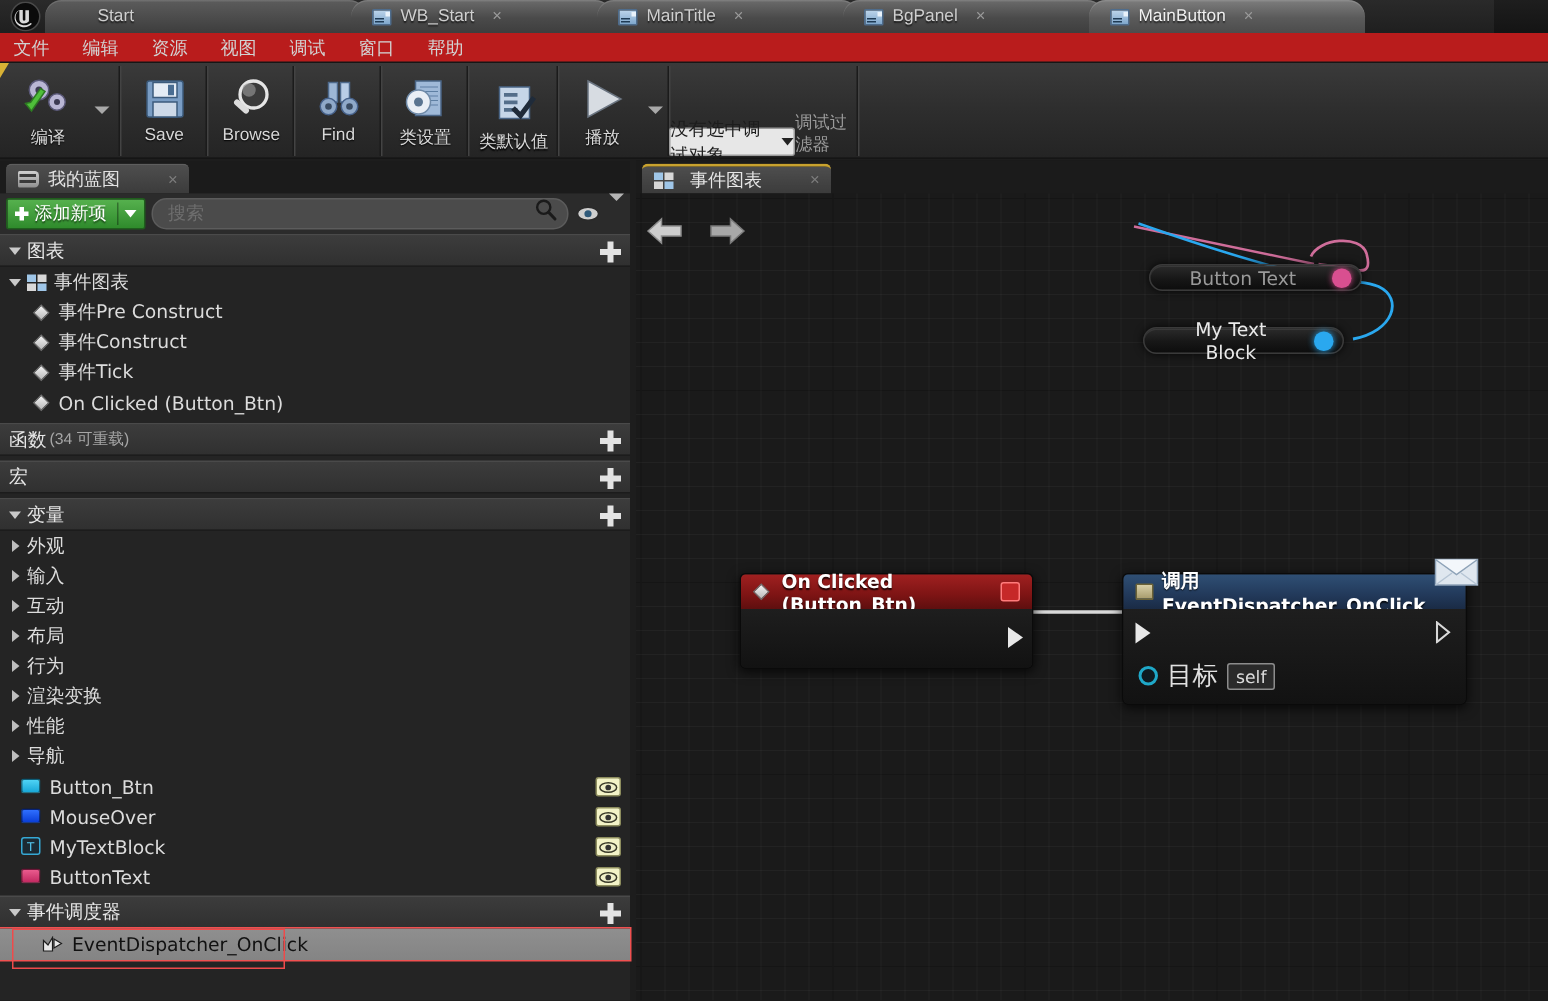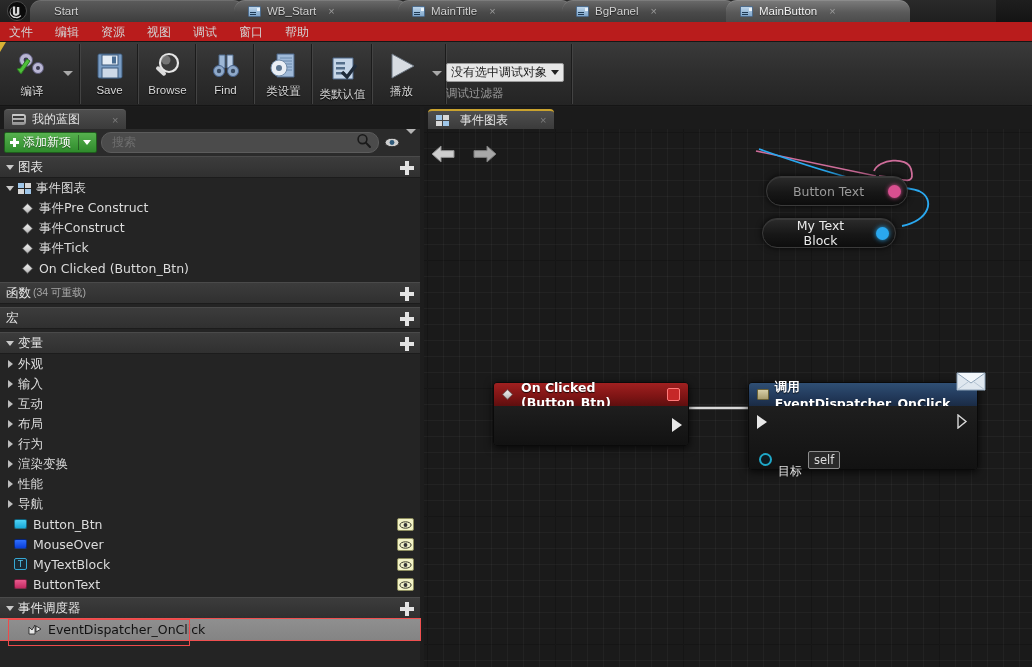--- a/index.html
+++ b/index.html
@@ -28,21 +28,21 @@
   .wtab {
     position: relative; height: 22px; display: flex; align-items: center;
     padding: 0 10px 0 14px;
     background: linear-gradient(180deg,#6b6b6b 0%,#4a4a4a 55%,#3e3e3e 100%);
     border-top-left-radius: 11px; border-top-right-radius: 11px;
     margin-right: -10px;
     box-shadow: inset 0 1px 0 rgba(255,255,255,0.12);
     color: #cfcfcf; font-size: 11.5px;
     min-width: 90px;
   }
-  .wtab.start { background: linear-gradient(180deg,#5c5c5c 0%,#3d3d3d 100%); padding-left:24px;}
+  .wtab.start { background: linear-gradient(180deg,#5c5c5c 0%,#3d3d3d 100%); padding-left:35px;}
   .wtab.active {
     background: linear-gradient(180deg,#7d7d7d 0%,#5a5a5a 55%,#4c4c4c 100%);
     color: #f0f0f0; z-index: 5;
   }
   .wtab .tab-ico {
     width: 13px; height: 11px; margin-right: 6px; flex: 0 0 auto;
     background: linear-gradient(180deg,#bcd4ea 0%,#7fa7cc 100%);
     border: 1px solid #4e6c8c; border-radius: 1px; position: relative;
   }
   .wtab .tab-ico::before {
@@ -99,21 +99,21 @@
     text-shadow: 0 1px 1px #000; white-space: nowrap;
   }
   .tb-caret {
     width: 16px; height: 58px; display: flex; align-items: center; justify-content: center;
   }
   .caret-d { width:0;height:0;border-left:5px solid transparent;border-right:5px solid transparent;border-top:5px solid #a9a9a9;}
 
   .dbg-wrap {
     position: absolute; left: 446px; top: 2px; width: 126px; height: 60px;
     border-right: 1px solid #1b1b1b; box-shadow: 1px 0 0 #434343;
-    display: flex; flex-direction: column; align-items: flex-start; padding-top: 19px;
+    display: flex; flex-direction: row; align-items: flex-end; padding-top: 19px;
   }
   .dbg-combo {
     width: 118px; height: 19px; background: #e7e7e7; border: 1px solid #9b9b9b;
     border-radius: 2px; display: flex; align-items: center; justify-content: center;
     color: #1c1c1c; font-size: 12px; font-family:"DejaVu Sans","Liberation Sans",sans-serif;
     gap: 4px;
   }
   .dbg-combo .cd { width:0;height:0;border-left:4px solid transparent;border-right:4px solid transparent;border-top:5px solid #222; }
   .dbg-filter { font-size: 11.5px; color: #9a9a9a; margin-top: 4px; }
 
@@ -244,21 +244,21 @@
       linear-gradient(to bottom, rgba(0,0,0,.55) 1px, transparent 1px);
     background-size: 16px 16px, 16px 16px, 128px 128px, 128px 128px;
     background-position: 3px 3px, 3px 3px, 3px 3px, 3px 3px;
     overflow:hidden;
   }
   .navarrows { position:absolute; left:6px; top:14px; display:flex; gap:16px; }
   .wires { position:absolute; left:0; top:0; width:608px; height:538px; }
 
   
   .pill {
-    position:absolute; height:30px; border-radius:15px;
+    position:absolute; height:18px; border-radius:15px;
     background:linear-gradient(180deg,#2b2b2b 0%,#171717 55%,#0d0d0d 100%);
     border:1px solid #3a3a3a;
     box-shadow: 0 0 6px rgba(0,0,0,.8), inset 0 1px 0 rgba(255,255,255,.07);
     display:flex; align-items:center; padding:0 6px 0 16px; gap:14px;
   }
   .pill .ptxt { font-size:12.5px; font-family:"DejaVu Sans",sans-serif; }
   .pin-dot { width:13px;height:13px;border-radius:50%;flex:0 0 auto;}
 
   
   .node {
@@ -290,21 +290,21 @@
     width:11px;height:15px;position:relative;
   }
   .node-red-btn {
     width:13px;height:13px;background:#c62828;border:1px solid #ff7b7b;border-radius:2px;
   }
   .target-row { display:flex; align-items:center; gap:6px; padding:5px 8px; }
   .obj-pin {
     width:13px;height:13px;border-radius:50%;border:2.5px solid #1fa8c8;box-sizing:border-box;
     background:#0e1a20;
   }
-  .target-label { font-size:12px;color:#e0e0e0;font-family:"DejaVu Sans",sans-serif;margin-top:24px;}
+  .target-label { font-size:17px;color:#e0e0e0;font-family:"DejaVu Sans",sans-serif;}
   .self-chip {
     background:#2a2a2a;border:1px solid #8c8c8c;border-radius:2px;
     font-size:11.5px;color:#dcdcdc;padding:1px 5px;font-family:"DejaVu Sans",sans-serif;
   }
   .env-ico { position:absolute; right:-10px; top:-14px; width:32px; height:24px; }
   .node-func-ico { width:12px;height:11px;background:linear-gradient(180deg,#d8cfa8,#a89c6d);border:1px solid #6b6237;border-radius:1px;}
 </style>
 </head>
 <body>
 

